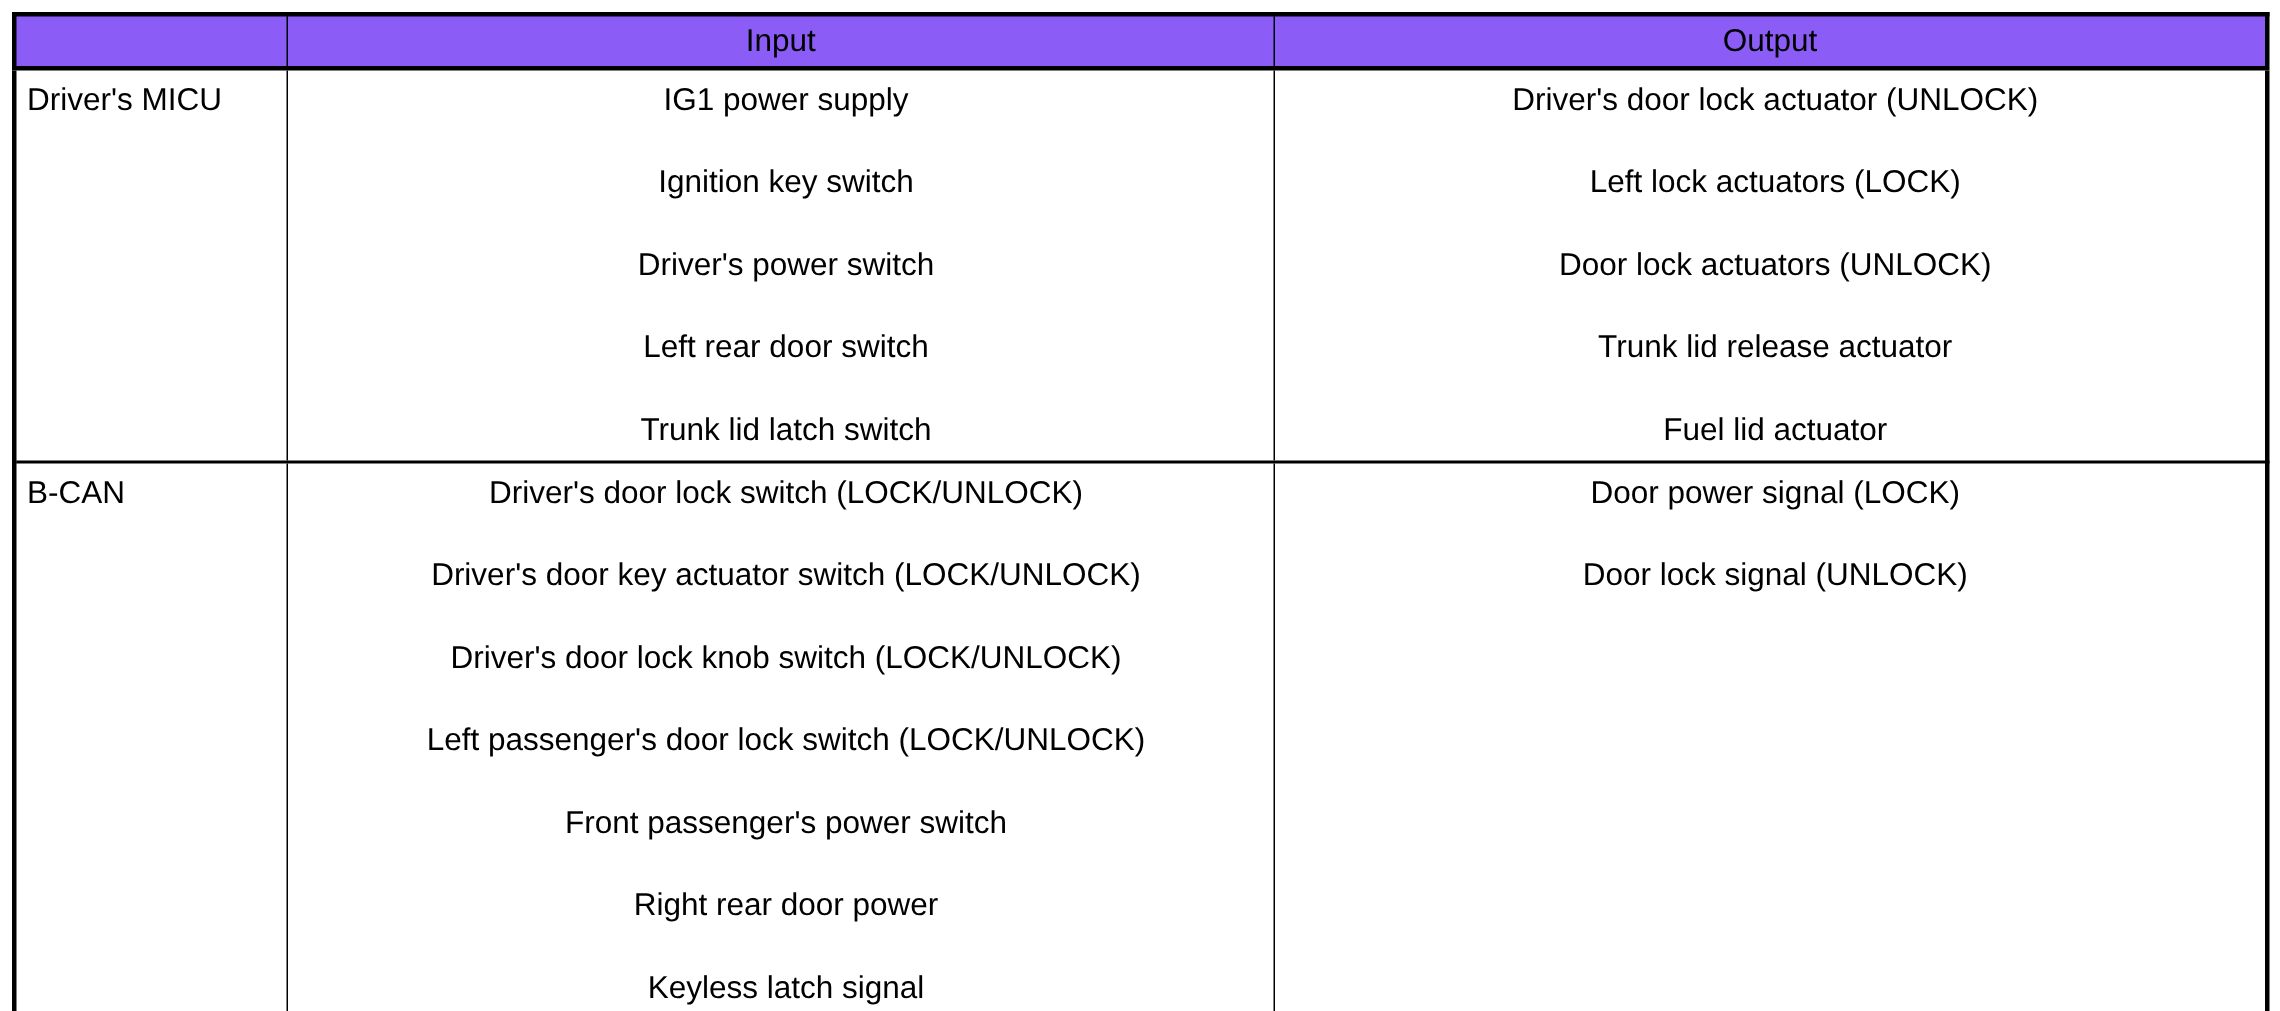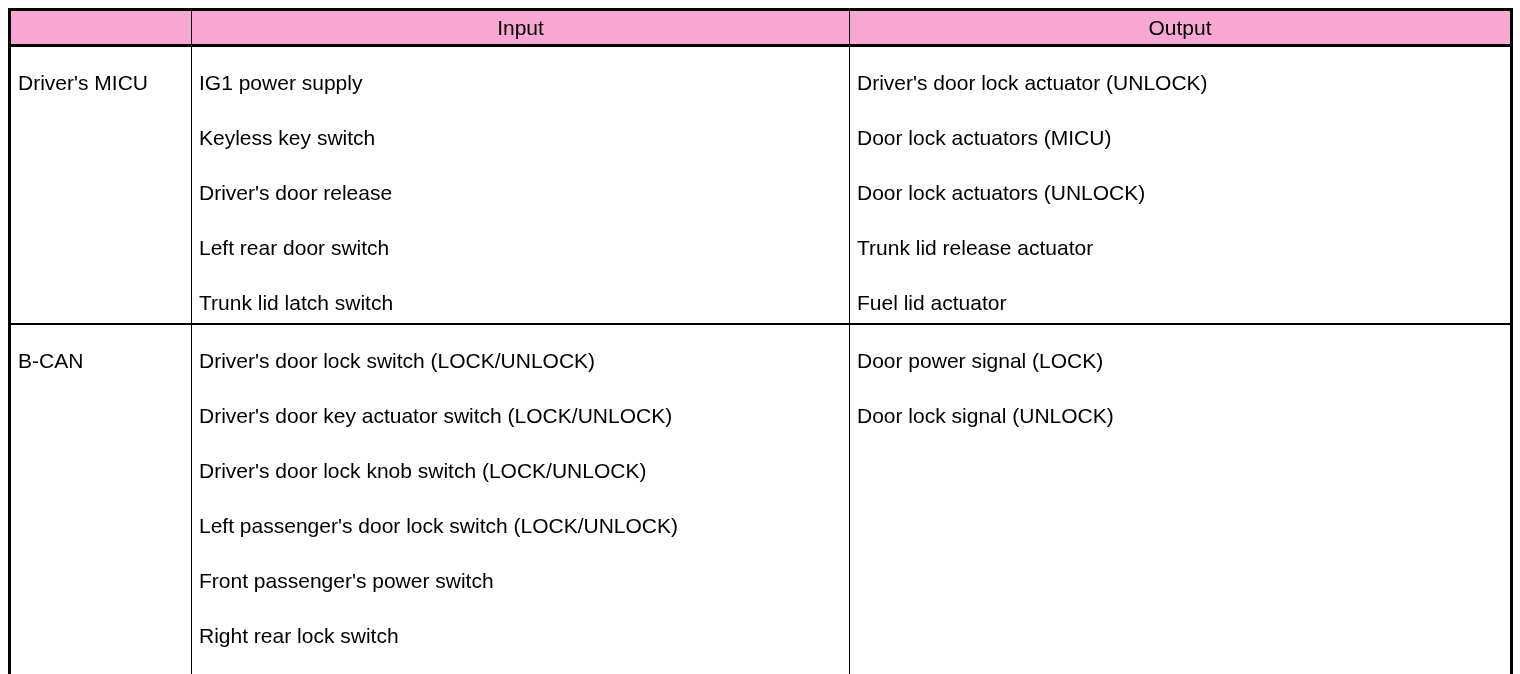--- a/index.html
+++ b/index.html
@@ -41,21 +41,21 @@
   .io-table thead th {
     border: 1px solid #000000;
     border-bottom: 3px solid #000000;
     font-weight: normal;
     font-size: 21px;
     line-height: 1;
     height: 33px;
     padding: 0;
     vertical-align: middle;
     text-align: center;
-    background: #f9a8d4;
+    background: #8b5cf6;
   }
   .io-table thead th.th-blank {
     border-left: none;
   }
   .io-table thead th.th-output {
     border-right: none;
   }
 
   
   .io-table tbody td {
@@ -68,33 +68,33 @@
     border-bottom: 2px solid #000000;
   }
   .io-table tbody tr.row-group-2 td {
     border-bottom: none;
   }
   .io-table tbody td.cell-system { border-left: none; }
   .io-table tbody td.cell-output { border-right: none; }
 
   .cell-inner {
     padding: 9px 0 10px 7px;
-    margin-top: 16px;
   }
 
   .entry-list {
     list-style: none;
     margin: 0;
     padding: 0;
   }
   .entry-list li {
     font-size: 21px;
     line-height: 1;
     height: 55px;
     white-space: nowrap;
+    text-align: center;
   }
   .entry-list li:last-child {
     height: auto;
   }
 
   .system-label {
     font-size: 21px;
     line-height: 1;
     white-space: nowrap;
   }
@@ -124,32 +124,32 @@
       <tr class="row-group-1">
         <td class="cell-system">
           <div class="cell-inner">
             <div class="system-label">Driver's MICU</div>
           </div>
         </td>
         <td class="cell-input">
           <div class="cell-inner">
             <ul class="entry-list">
               <li>IG1 power supply</li>
-              <li>Keyless key switch</li>
-              <li>Driver's door release</li>
+              <li>Ignition key switch</li>
+              <li>Driver's power switch</li>
               <li>Left rear door switch</li>
               <li>Trunk lid latch switch</li>
             </ul>
           </div>
         </td>
         <td class="cell-output">
           <div class="cell-inner">
             <ul class="entry-list">
               <li>Driver's door lock actuator (UNLOCK)</li>
-              <li>Door lock actuators (MICU)</li>
+              <li>Left lock actuators (LOCK)</li>
               <li>Door lock actuators (UNLOCK)</li>
               <li>Trunk lid release actuator</li>
               <li>Fuel lid actuator</li>
             </ul>
           </div>
         </td>
       </tr>
 
       <tr class="row-group-2">
         <td class="cell-system">
@@ -158,21 +158,21 @@
           </div>
         </td>
         <td class="cell-input">
           <div class="cell-inner">
             <ul class="entry-list">
               <li>Driver's door lock switch (LOCK/UNLOCK)</li>
               <li>Driver's door key actuator switch (LOCK/UNLOCK)</li>
               <li>Driver's door lock knob switch (LOCK/UNLOCK)</li>
               <li>Left passenger's door lock switch (LOCK/UNLOCK)</li>
               <li>Front passenger's power switch</li>
-              <li>Right rear lock switch</li>
+              <li>Right rear door power</li>
               <li>Keyless latch signal</li>
             </ul>
           </div>
         </td>
         <td class="cell-output">
           <div class="cell-inner">
             <ul class="entry-list">
               <li>Door power signal (LOCK)</li>
               <li>Door lock signal (UNLOCK)</li>
             </ul>

